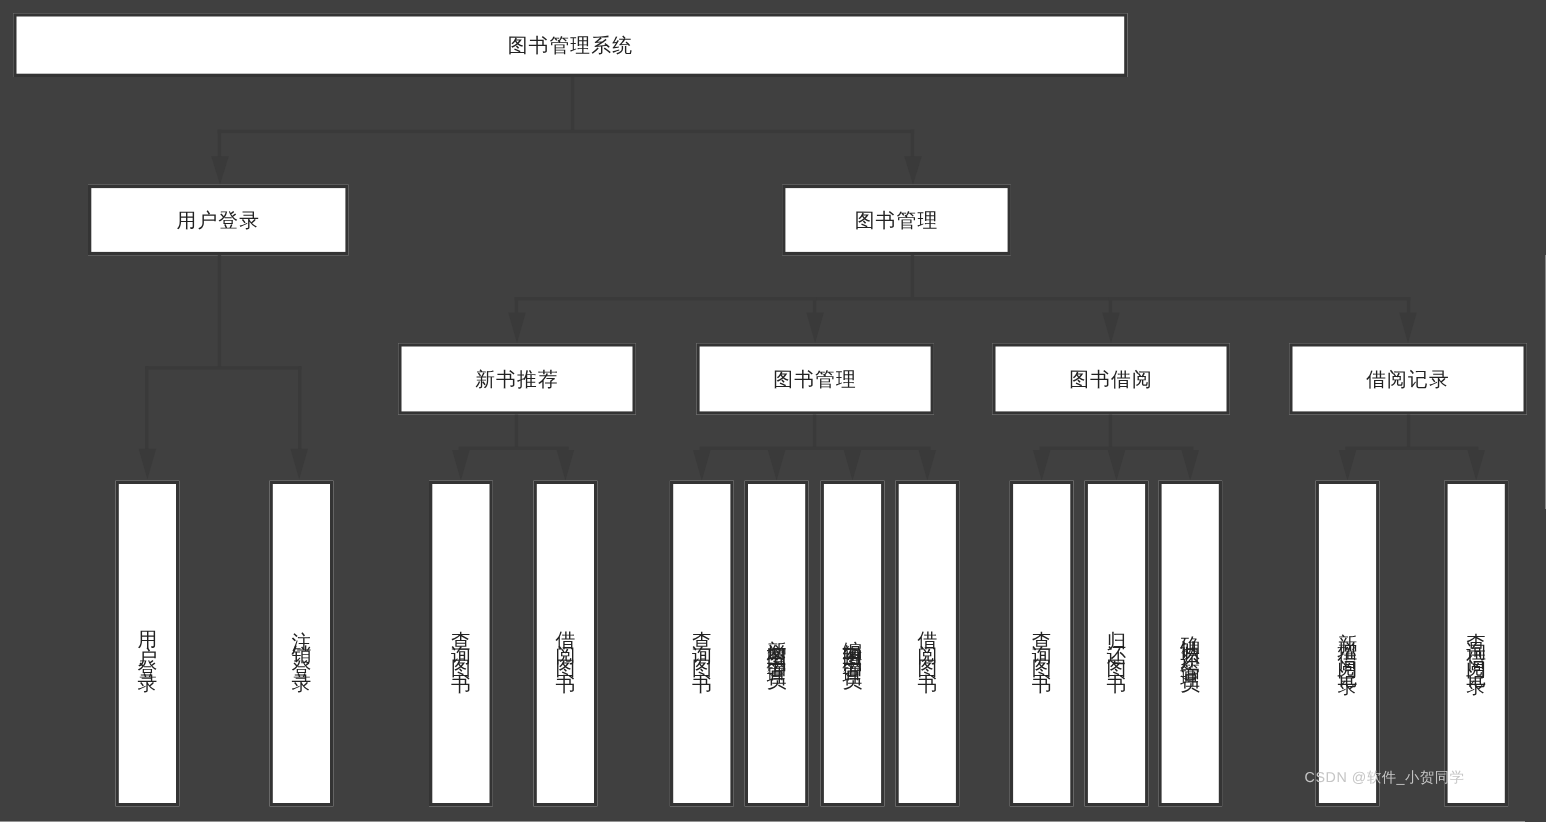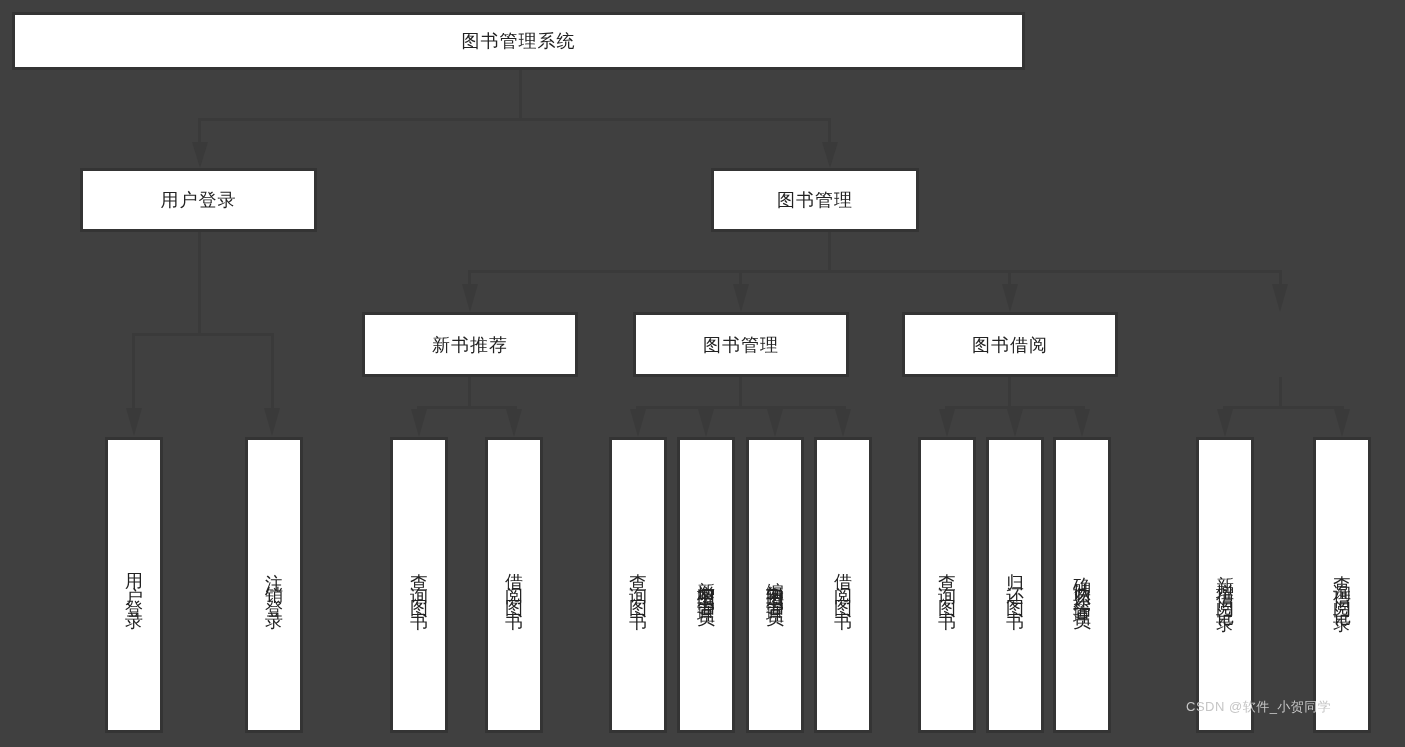--- a/index.html
+++ b/index.html
@@ -92,20 +92,23 @@
 
   <div class="node" style="left:362px;top:312px;width:216px;height:65px">
     <span>新书推荐</span>
   </div>
   <div class="node" style="left:633px;top:312px;width:216px;height:65px">
     <span>图书管理</span>
   </div>
   <div class="node" style="left:902px;top:312px;width:216px;height:65px">
     <span>图书借阅</span>
   </div>
+  <div class="node" style="left:1172px;top:312px;width:216px;height:65px">
+    <span>借阅记录</span>
+  </div>
 
   <div class="line" style="left:468px;top:377px;width:3px;height:31px"></div>
   <div class="line" style="left:417px;top:406px;width:100px;height:3px"></div>
   <div class="arrow" style="left:411px;top:409px"></div>
   <div class="arrow" style="left:506px;top:409px"></div>
 
   <div class="line" style="left:739px;top:377px;width:3px;height:31px"></div>
   <div class="line" style="left:636px;top:406px;width:210px;height:3px"></div>
   <div class="arrow" style="left:630px;top:409px"></div>
   <div class="arrow" style="left:698px;top:409px"></div>

